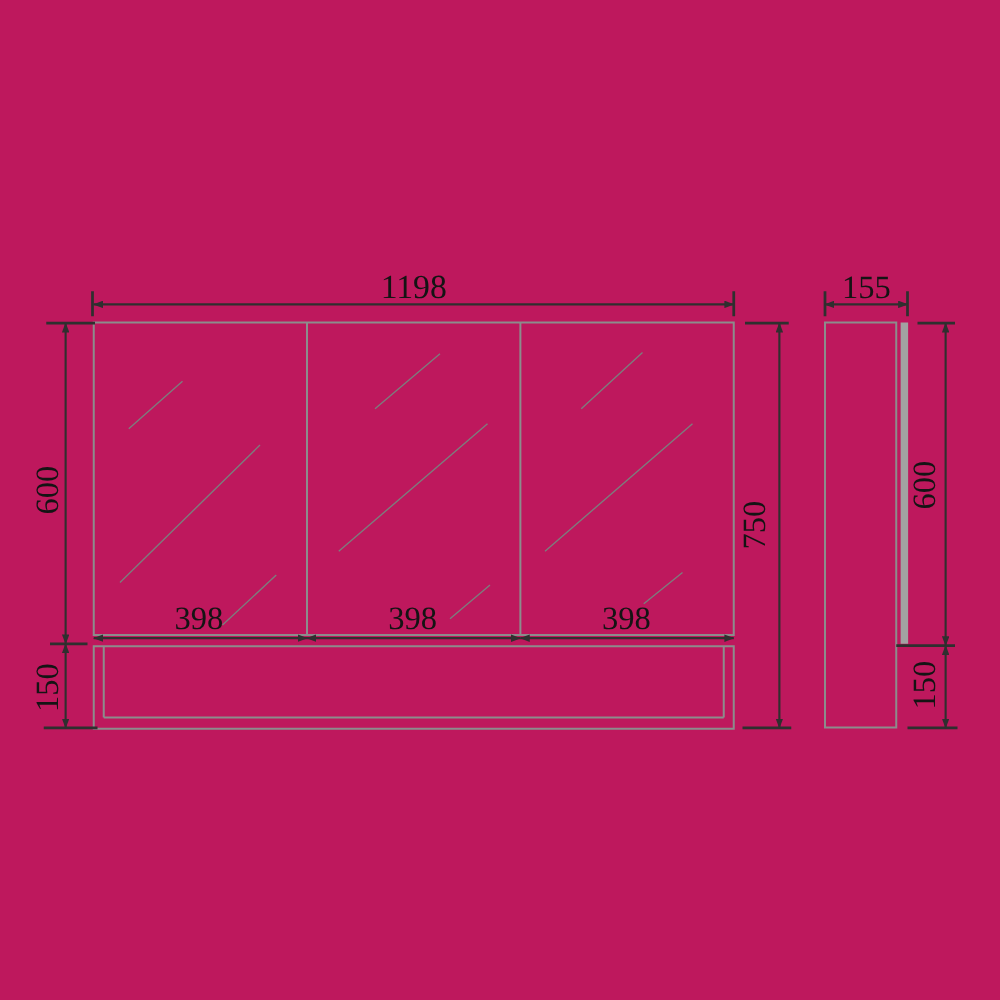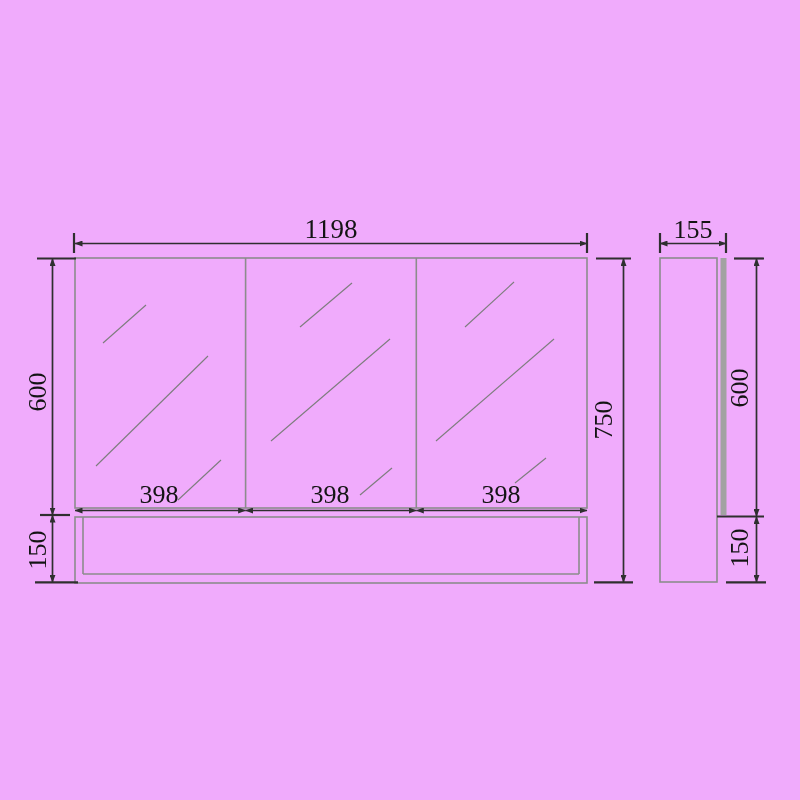--- a/index.html
+++ b/index.html
@@ -4,21 +4,21 @@
 <style>
   html, body {
     margin: 0;
     padding: 0;
     background: #ffffff;
   }
   #canvas {
     position: relative;
     width: 800px;
     height: 800px;
-    background: #f0abfc;
+    background: #be185d;
     overflow: hidden;
     font-family: "Liberation Serif", "DejaVu Serif", serif;
   }
   svg { display: block; }
   .outline {
     stroke: #8c8c8c;
     stroke-width: 1.6;
     fill: none;
   }
   .shine {

